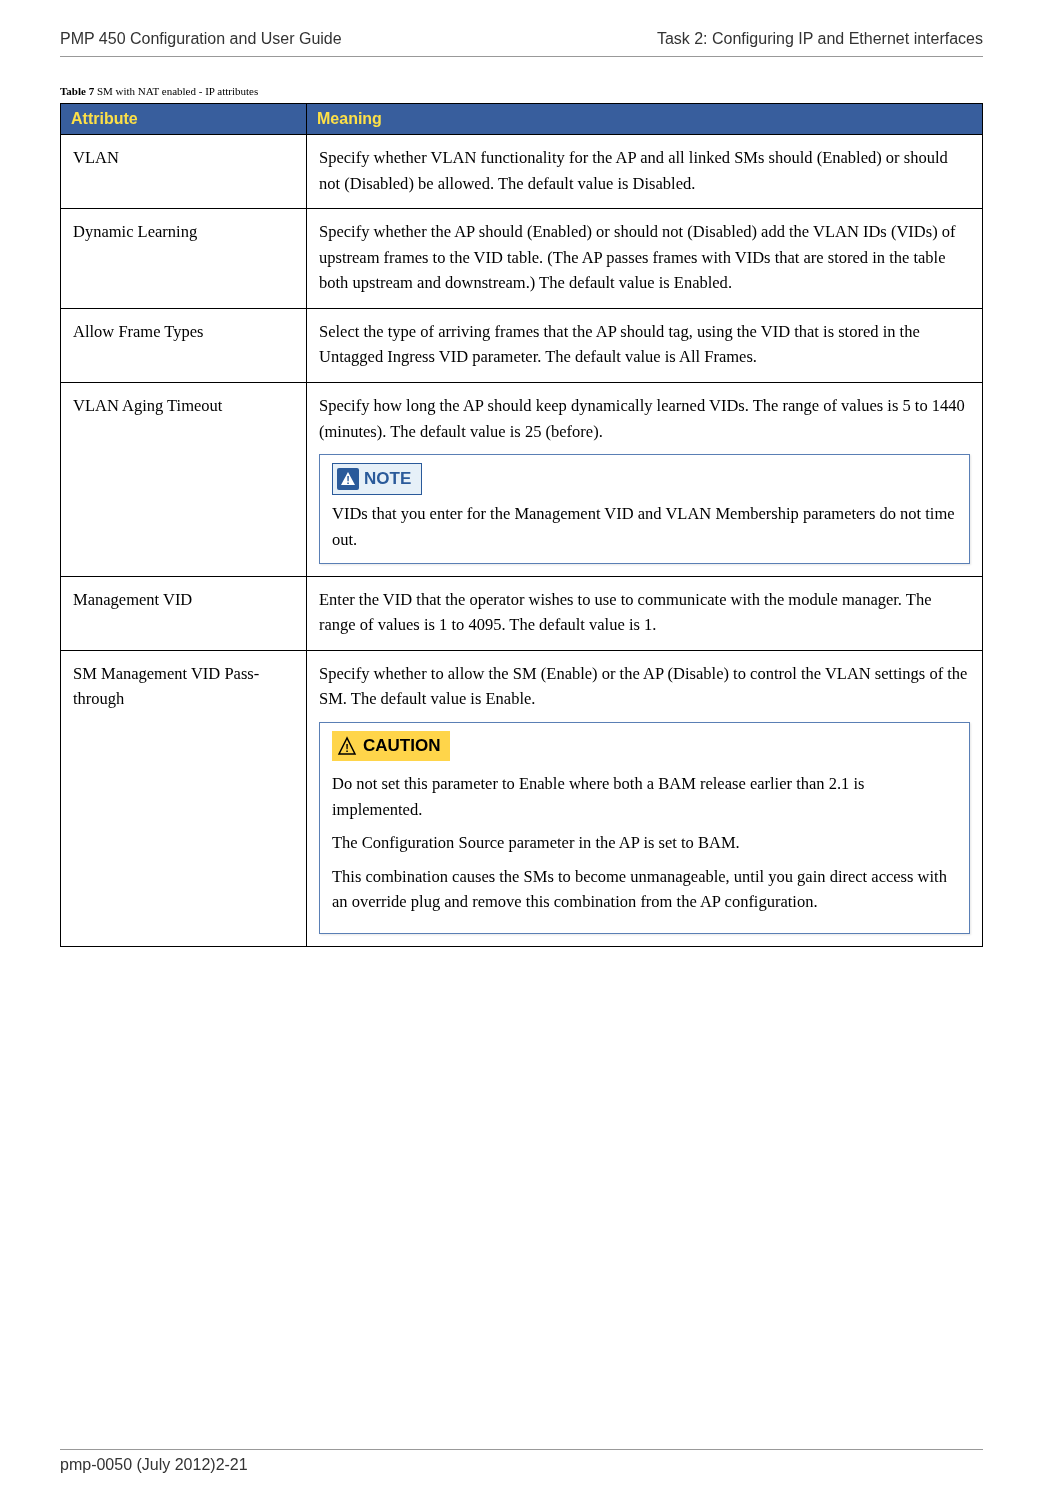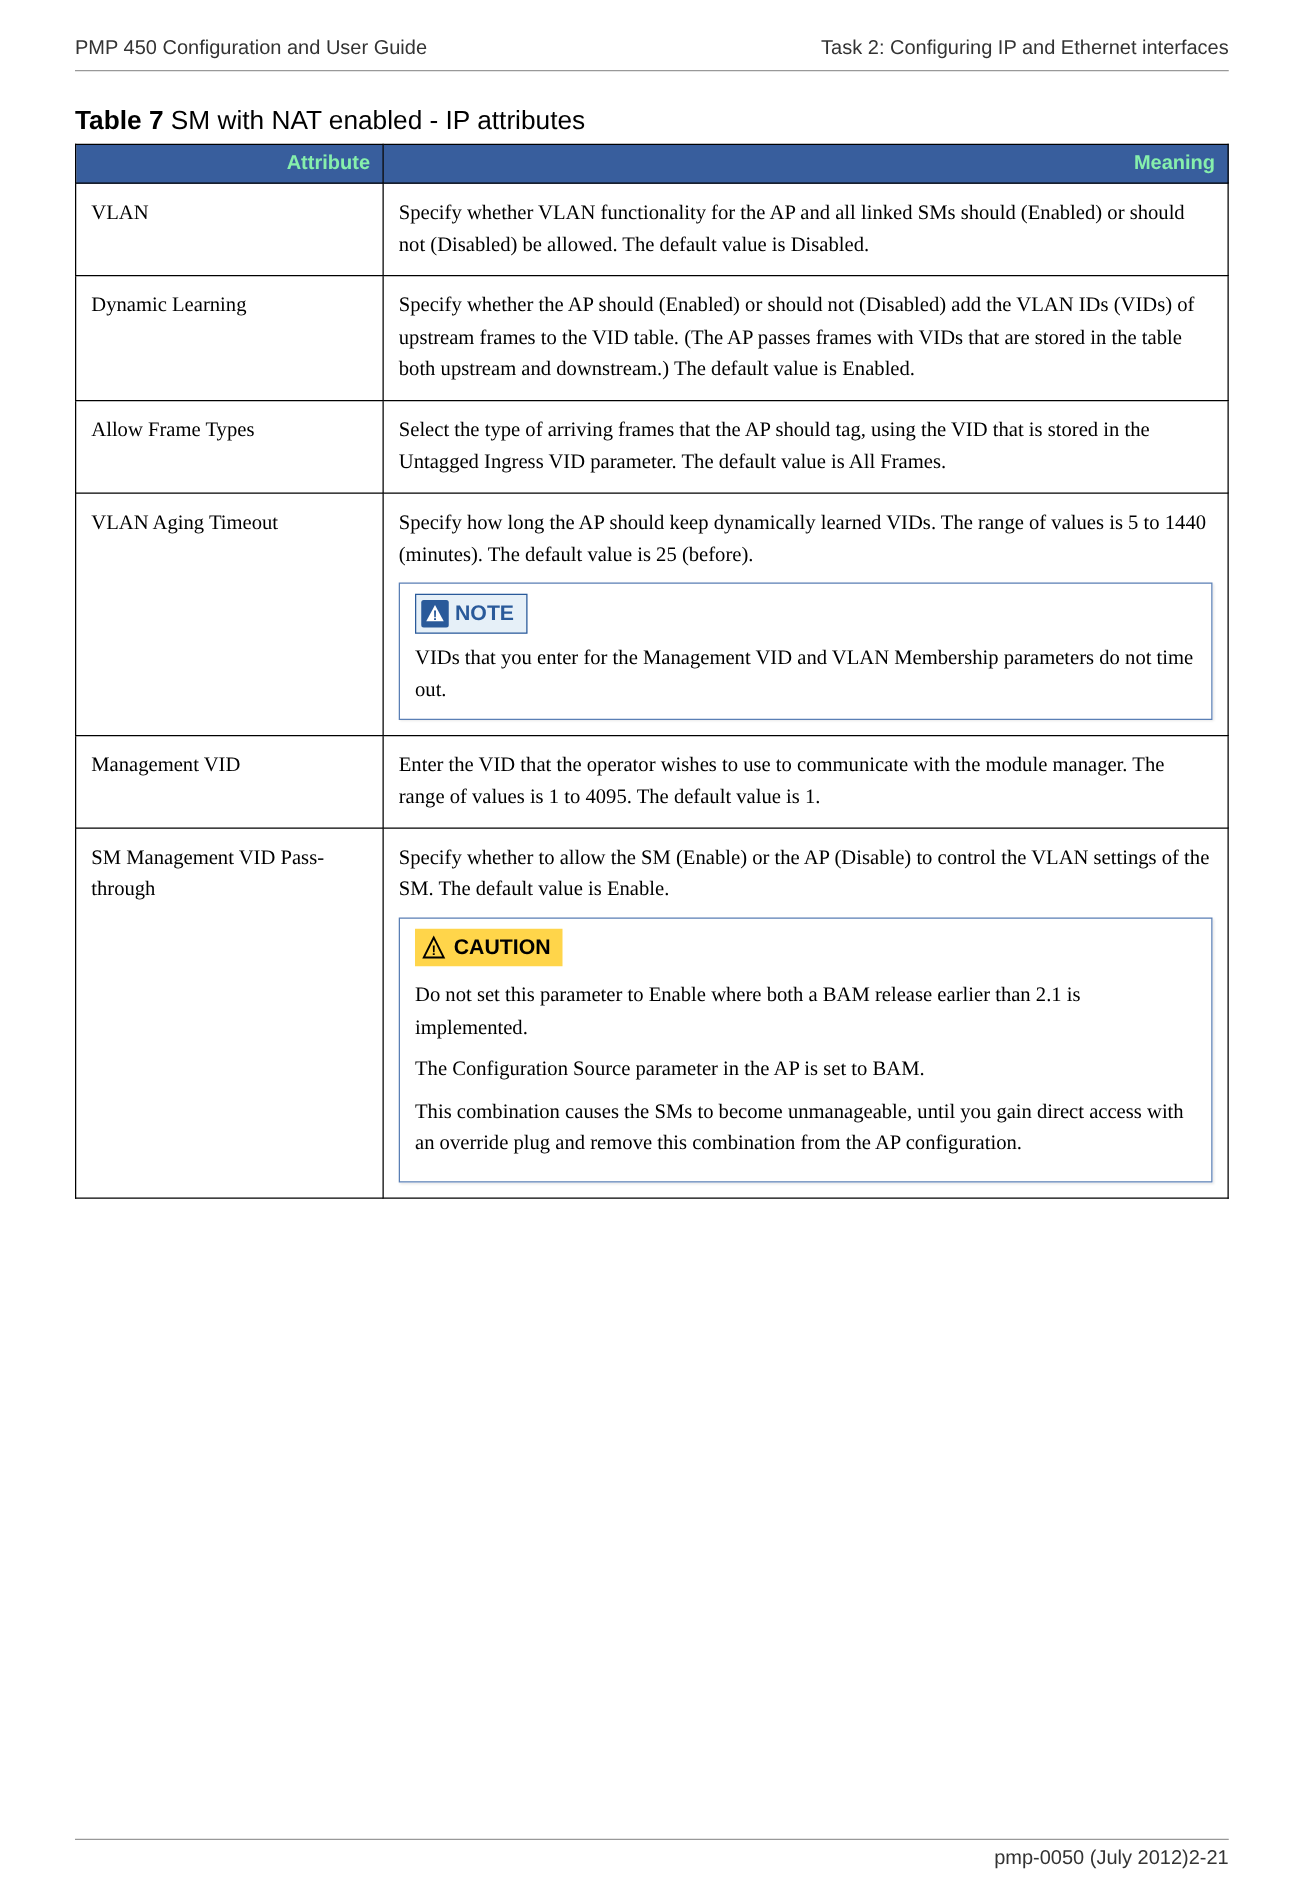--- a/index.html
+++ b/index.html
@@ -18,39 +18,39 @@
     justify-content: space-between;
     font-family: Verdana, Arial, sans-serif;
     font-size: 16px;
     color: #333;
     padding-bottom: 8px;
     border-bottom: 1px solid #999;
     margin-bottom: 28px;
     gap: 44px;
   }
   .table-caption {
-    font-family: Liberation Sans, sans-serif;
-    font-size: 21px;
+    font-family: Liberation Serif, serif;
+    font-size: 11px;
     margin-bottom: 6px;
   }
   .table-caption .caption-bold {
     font-weight: bold;
   }
   table.main-table {
     width: 100%;
     border-collapse: collapse;
     border: 1.5px solid #000;
   }
   .main-table th {
     background: #385e9d;
-    color: #86efac;
+    color: #fde047;
     font-family: Verdana, Arial, sans-serif;
     font-weight: bold;
     font-size: 16px;
-    text-align: right;
+    text-align: left;
     padding: 6px 10px;
     border: 1px solid #000;
   }
   .main-table th:first-child { width: 225px; }
   .main-table td {
     border: 1px solid #000;
     padding: 10px 12px 12px 12px;
     vertical-align: top;
     font-size: 16.5px;
     line-height: 1.55;
@@ -92,23 +92,23 @@
     margin-right: 5px;
     border-radius: 2px;
   }
   .note-icon-box { background: #2a5a9a; }
   .caution-icon-box { }
   .callout-body p { margin: 4px 0 8px 0; }
   .footer-bar {
     position: absolute;
     left: 60px;
     right: 60px;
-    bottom: 16px;
+    bottom: 38px;
     display: flex;
-    justify-content: flex-end;
+    justify-content: flex-start;
     font-family: Verdana, Arial, sans-serif;
     font-size: 16px;
     color: #333;
     border-top: 1px solid #999;
     padding-top: 6px;
   }
 </style>
 </head>
 <body>
 

